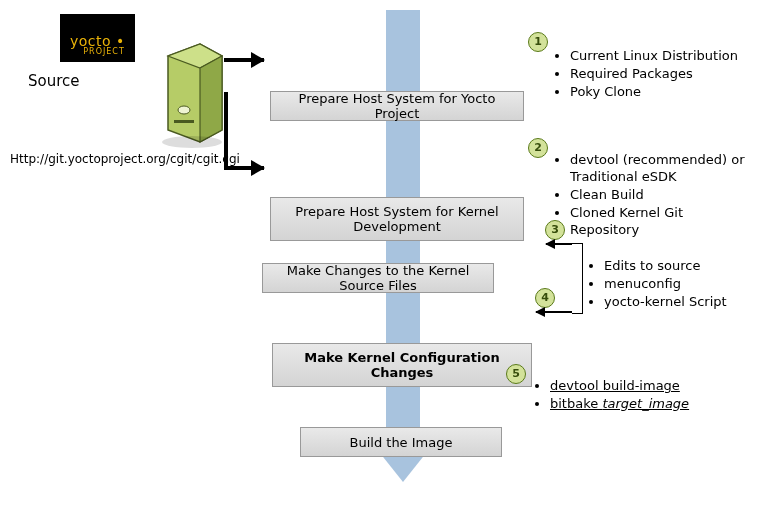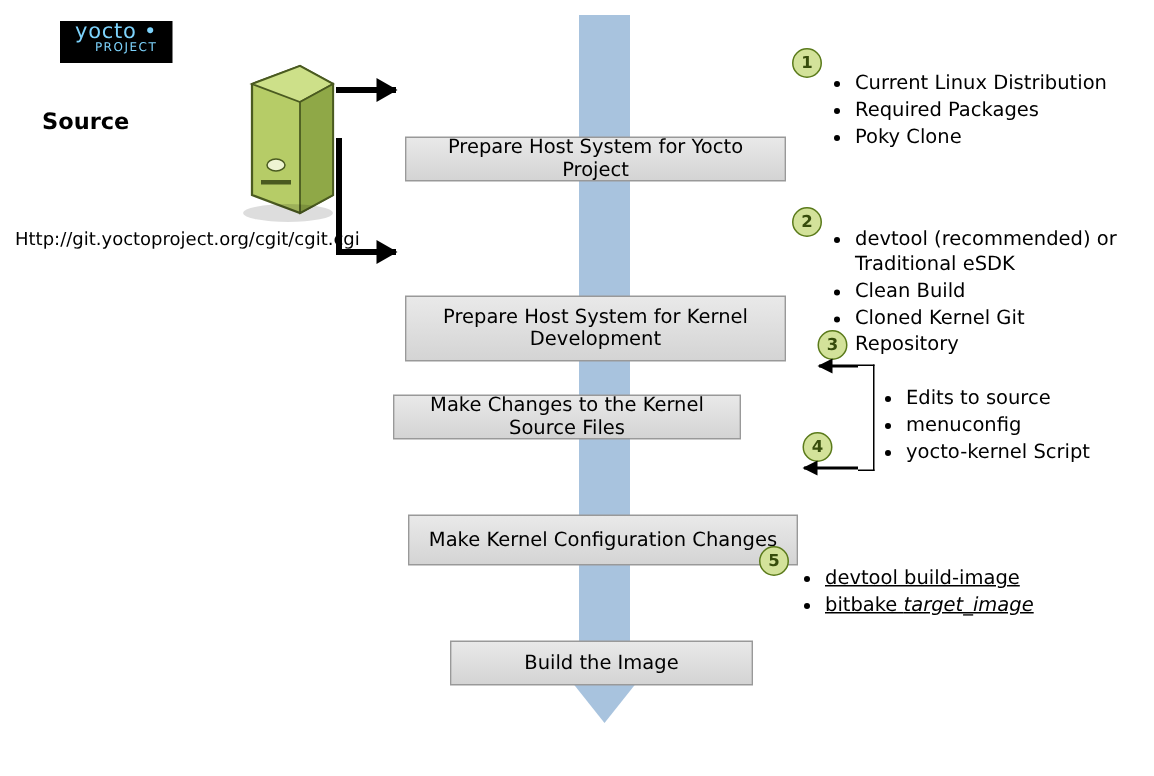--- a/index.html
+++ b/index.html
@@ -7,27 +7,27 @@
     padding: 0;
     font-family: "DejaVu Sans", "Helvetica", Arial, sans-serif;
     font-size: 13px;
     background: white;
     width: 769px;
     height: 517px;
     position: relative;
     overflow: hidden;
   }
   .yocto-logo {
-    background: black; color: #7dd3fc; display: inline-block;
-    padding: 0 10px 6px 10px; font-size: 14px; letter-spacing: 0.5px;
-    position: absolute; left: 40px; top: 14px; line-height: 1;
+    background: black; color: #eab308; display: inline-block;
+    padding: 20px 10px 6px 10px; font-size: 14px; letter-spacing: 0.5px;
+    position: absolute; left: 60px; top: 14px; line-height: 1;
   }
   .yocto-logo .sub { font-size: 8px; letter-spacing: 1px; display:block; text-align:right;}
   .source-title {
-    position: absolute; left: 28px; top: 72px; font-weight: bold; font-size: 15px;
+    position: absolute; left: 28px; top: 72px; font-weight: normal; font-size: 15px;
     line-height: 1.25;
   }
   .source-url {
     position: absolute; left: 10px; top: 152px; font-size: 12px;
   }
   .server {
     position: absolute; left: 150px; top: 38px; width: 80px; height: 110px;
   }
   .arrow-h {
     position: absolute; height: 4px; background: black;
@@ -134,21 +134,21 @@
     <li>Cloned Kernel Git Repository</li>
   </ul>
 </div>
 
 <div class="step-box" style="left:262px; top:216px; width:232px; height:30px;">
   <span>Make Changes to the Kernel Source Files</span>
 </div>
 <div class="badge" style="left:545px; top:220px;">3</div>
 <div class="thin-arrow-l" style="left:546px; top:243px; width:26px;"></div>
 
-<div class="step-box" style="left:272px; top:296px; width:260px; height:34px;">
+<div class="step-box" style="left:272px; top:296px; width:260px; height:44px;font-weight:bold;">
   <span>Make Kernel Configuration Changes</span>
 </div>
 <div class="badge" style="left:535px; top:288px;">4</div>
 <div class="thin-arrow-l" style="left:536px; top:311px; width:36px;"></div>
 
 <div class="bracket" style="left:572px; top:243px; width:10px; height:69px;"></div>
 <div class="notes" style="left:582px; top:254px; width:170px;">
   <ul>
     <li>Edits to source</li>
     <li>menuconfig</li>

